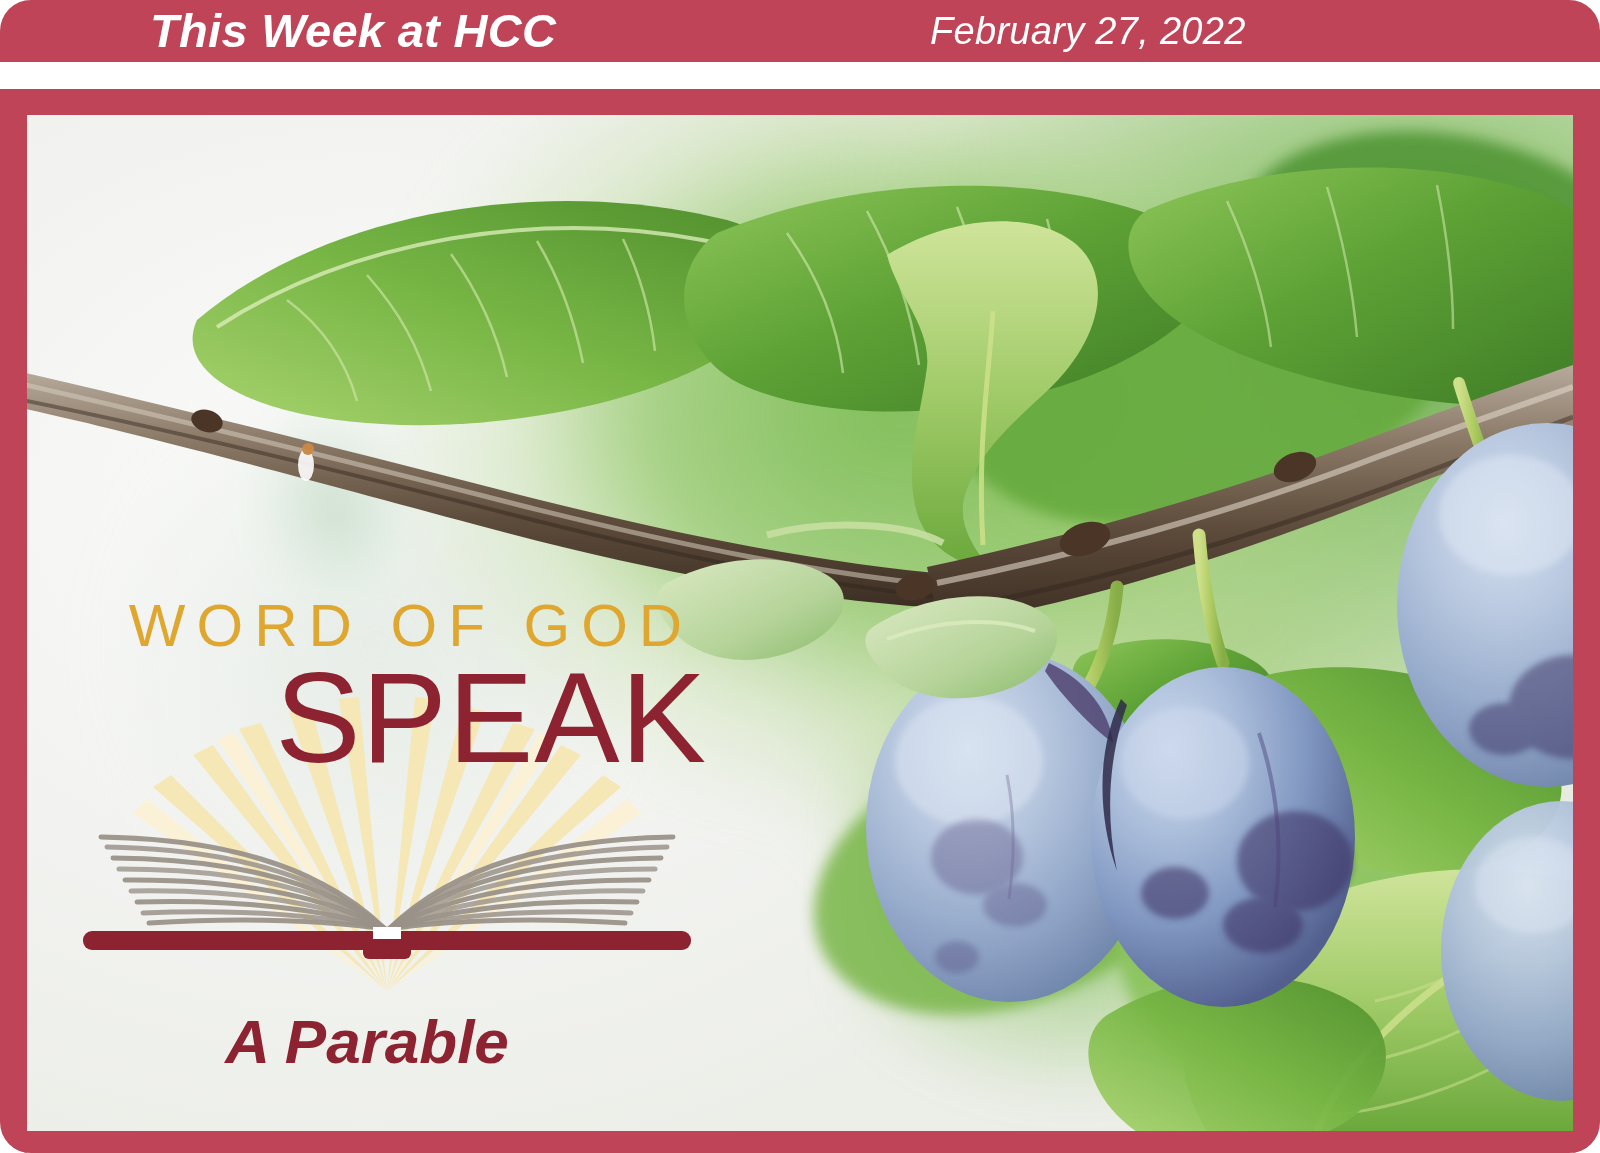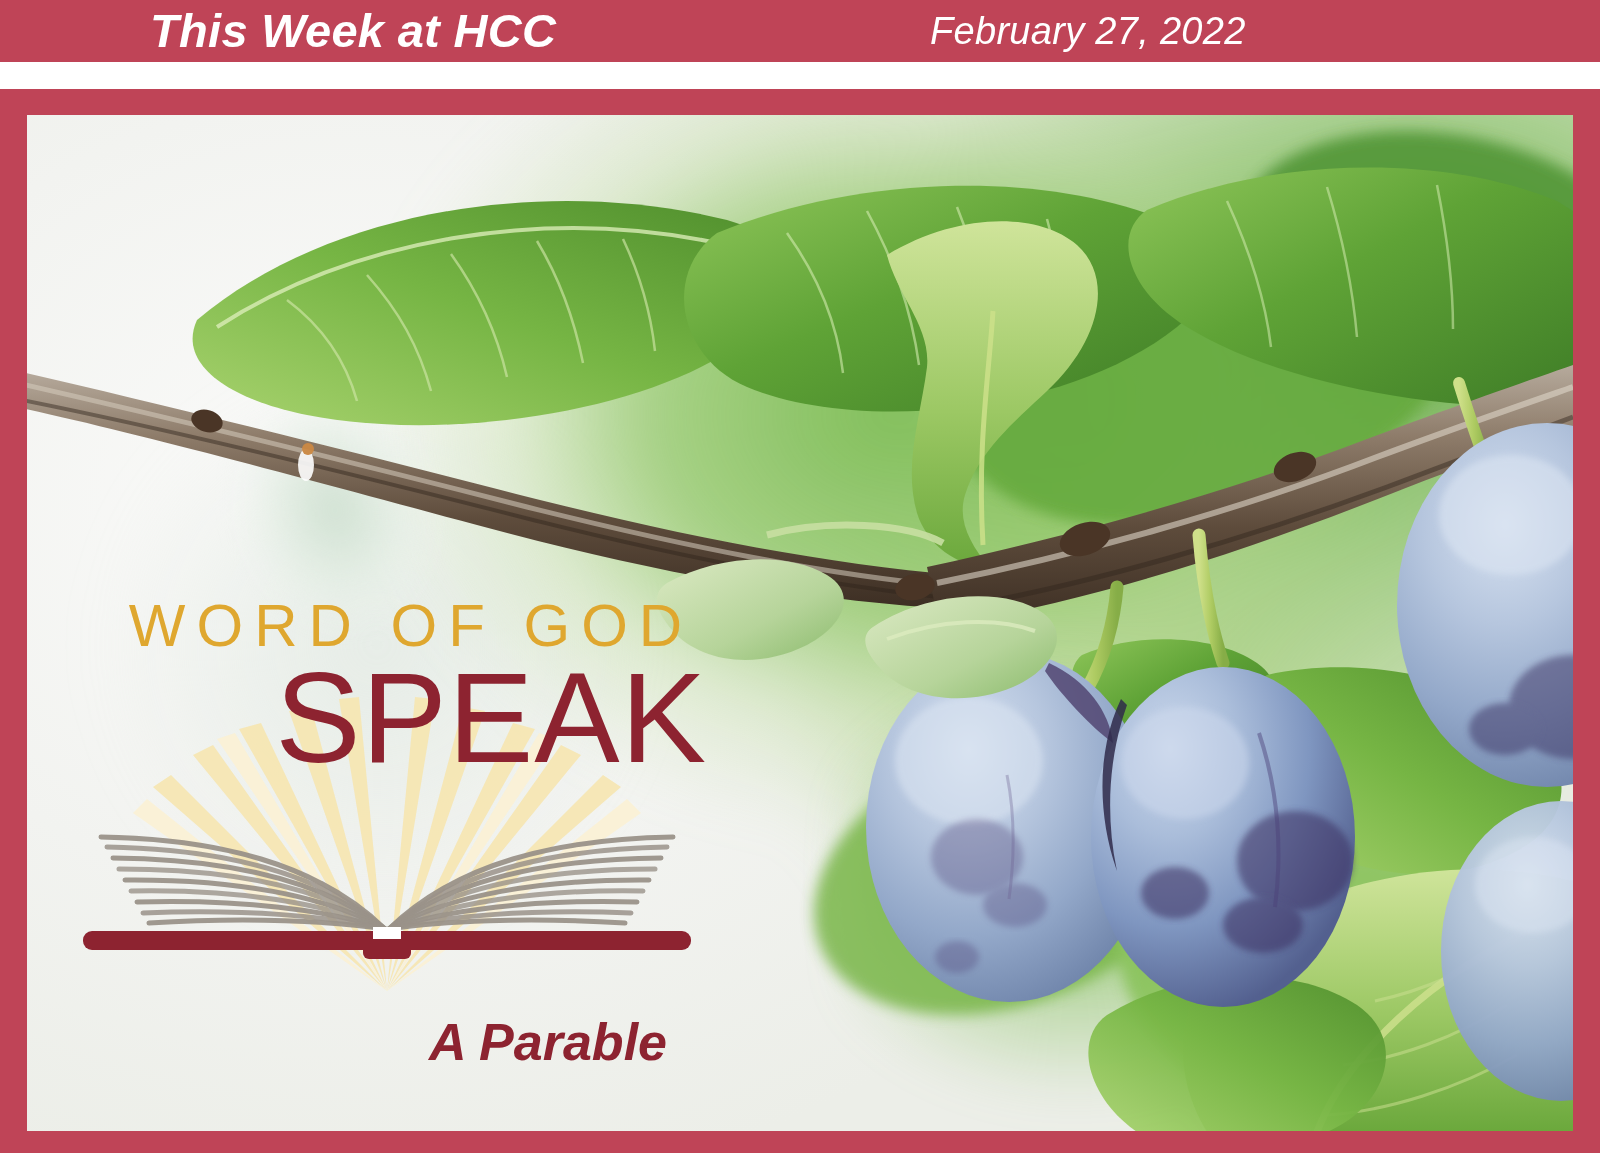--- a/index.html
+++ b/index.html
@@ -1,18 +1,18 @@
 <!DOCTYPE html>
 <html><head>
 <meta charset="utf-8">
 <style>
   html,body{margin:0;padding:0;background:#ffffff;}
   body{width:1600px;height:1153px;overflow:hidden;font-family:"Liberation Sans",sans-serif;}
 
-  .poster{position:relative;width:1600px;height:1153px;background:#ffffff;overflow:hidden;}
+  .poster{position:relative;width:1600px;height:1153px;background:#ffffff;overflow:hidden;border-radius:31px;}
 
   
   .banner{position:absolute;left:0;top:0;width:1600px;height:62px;background:#bf4457;}
   .banner-title{position:absolute;left:150px;top:2px;font-size:47px;font-style:italic;
       font-weight:700;color:#ffffff;letter-spacing:.3px;line-height:58px;white-space:nowrap;}
   .banner-date{position:absolute;left:930px;top:2px;font-size:38px;font-style:italic;
       font-weight:400;color:#ffffff;letter-spacing:.3px;line-height:58px;white-space:nowrap;}
 
   .banner-gap{position:absolute;left:0;top:62px;width:1600px;height:15px;background:#ffffff;}
 
@@ -58,22 +58,22 @@
   
   .logo{position:absolute;left:40px;top:480px;width:640px;height:380px;}
   .logo-wog{position:absolute;left:34px;top:0px;width:620px;text-align:center;
       font-size:60px;font-weight:300;color:#dfa72f;letter-spacing:11px;line-height:62px;white-space:nowrap;}
   .logo-speak{position:absolute;left:40px;top:56px;width:600px;text-align:right;
       font-size:128px;font-weight:300;color:#8d2330;letter-spacing:1px;line-height:134px;white-space:nowrap;}
 
   .rays{position:absolute;left:0px;top:100px;width:640px;height:300px;}
   .book{position:absolute;left:0px;top:222px;width:640px;height:150px;}
 
-  .tagline{position:absolute;left:40px;top:890px;width:600px;text-align:right;
-      font-size:52px;font-style:italic;font-weight:700;color:#8d2330;line-height:74px;white-space:nowrap;}
+  .tagline{position:absolute;left:40px;top:890px;width:600px;text-align:center;
+      font-size:62px;font-style:italic;font-weight:700;color:#8d2330;line-height:74px;white-space:nowrap;}
 </style>
 </head>
 <body>
 
 <div class="poster">
 
   <div class="banner">
     <div class="banner-title">This Week at HCC</div>
     <div class="banner-date">February 27, 2022</div>
   </div>

